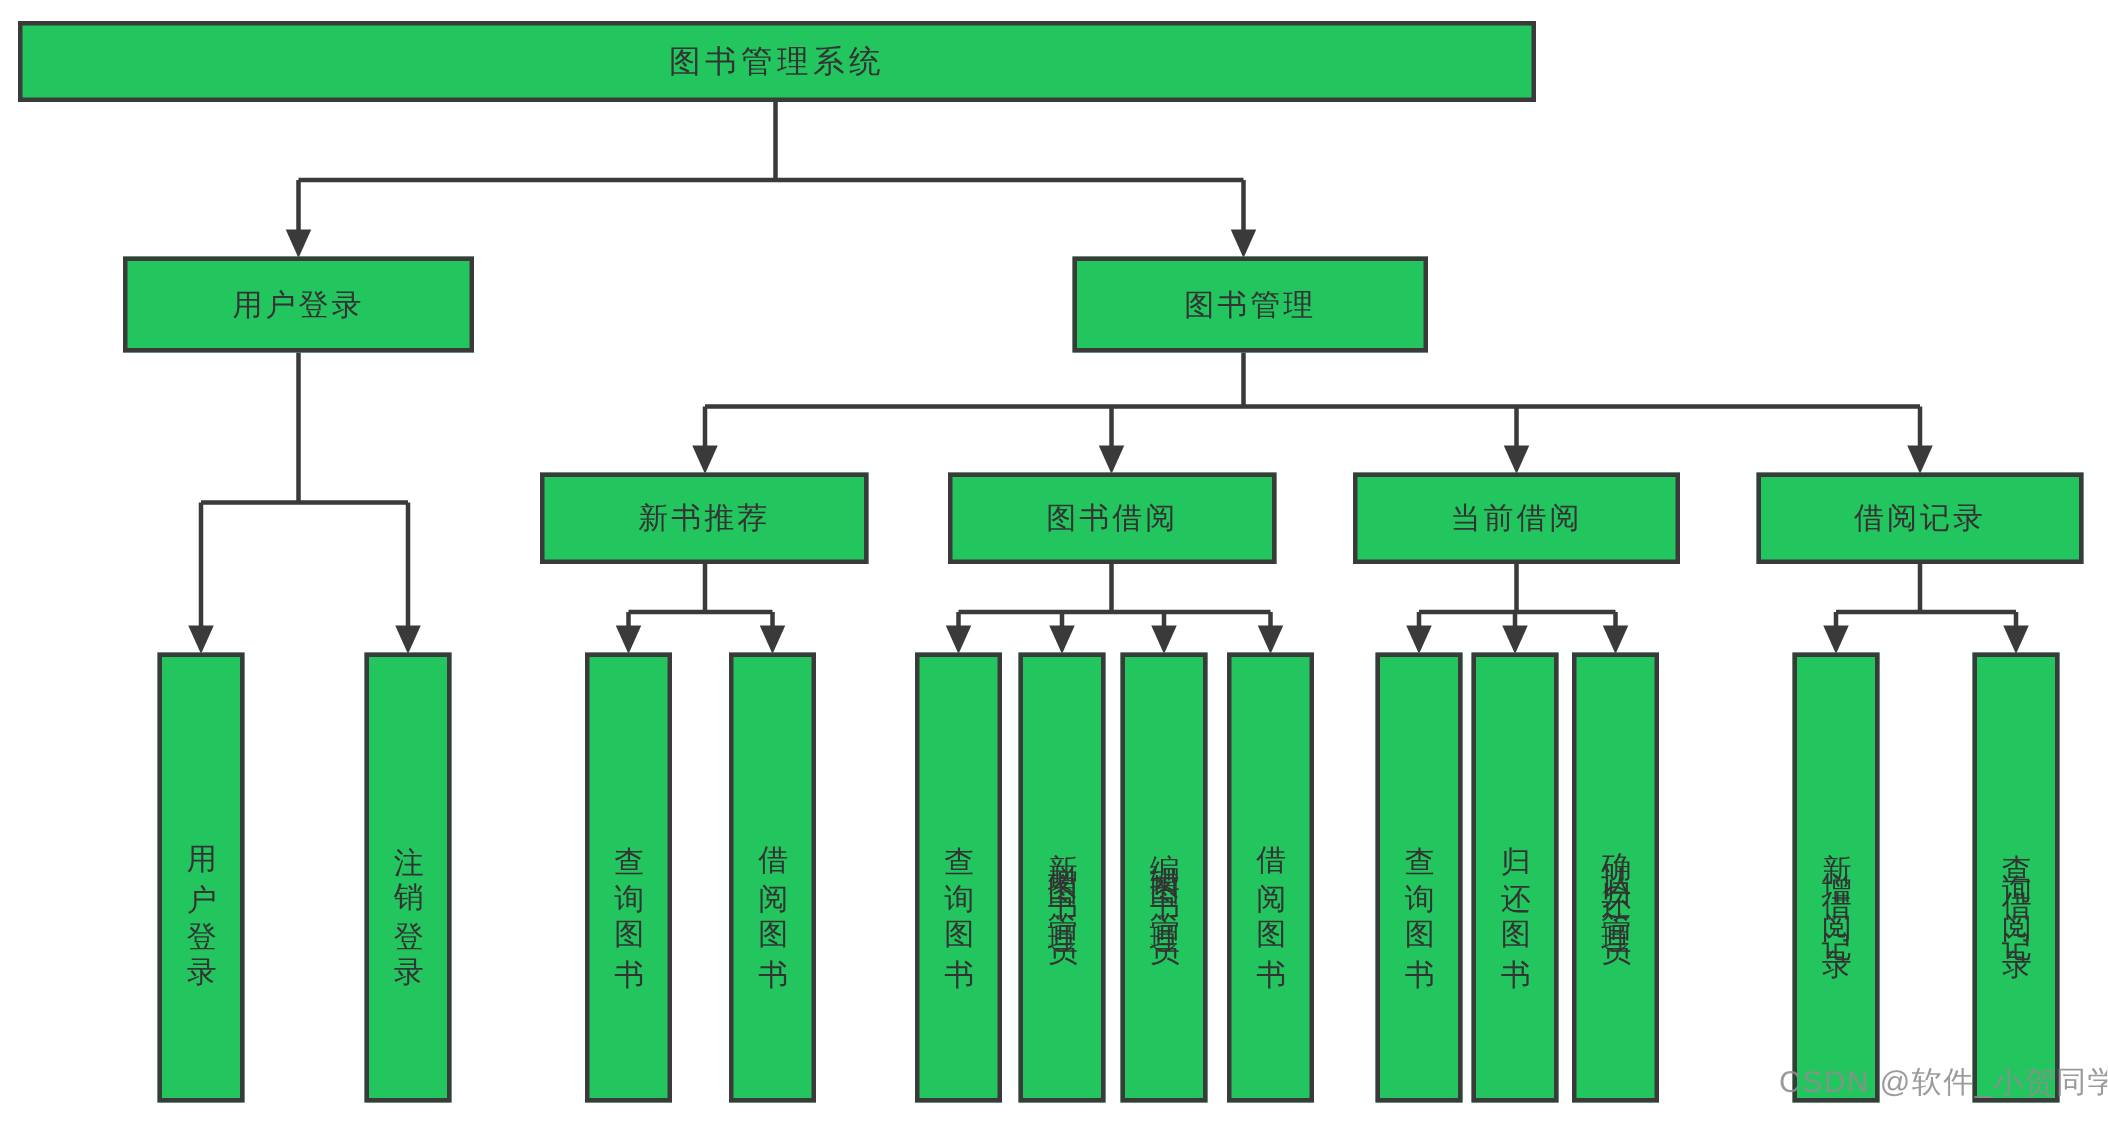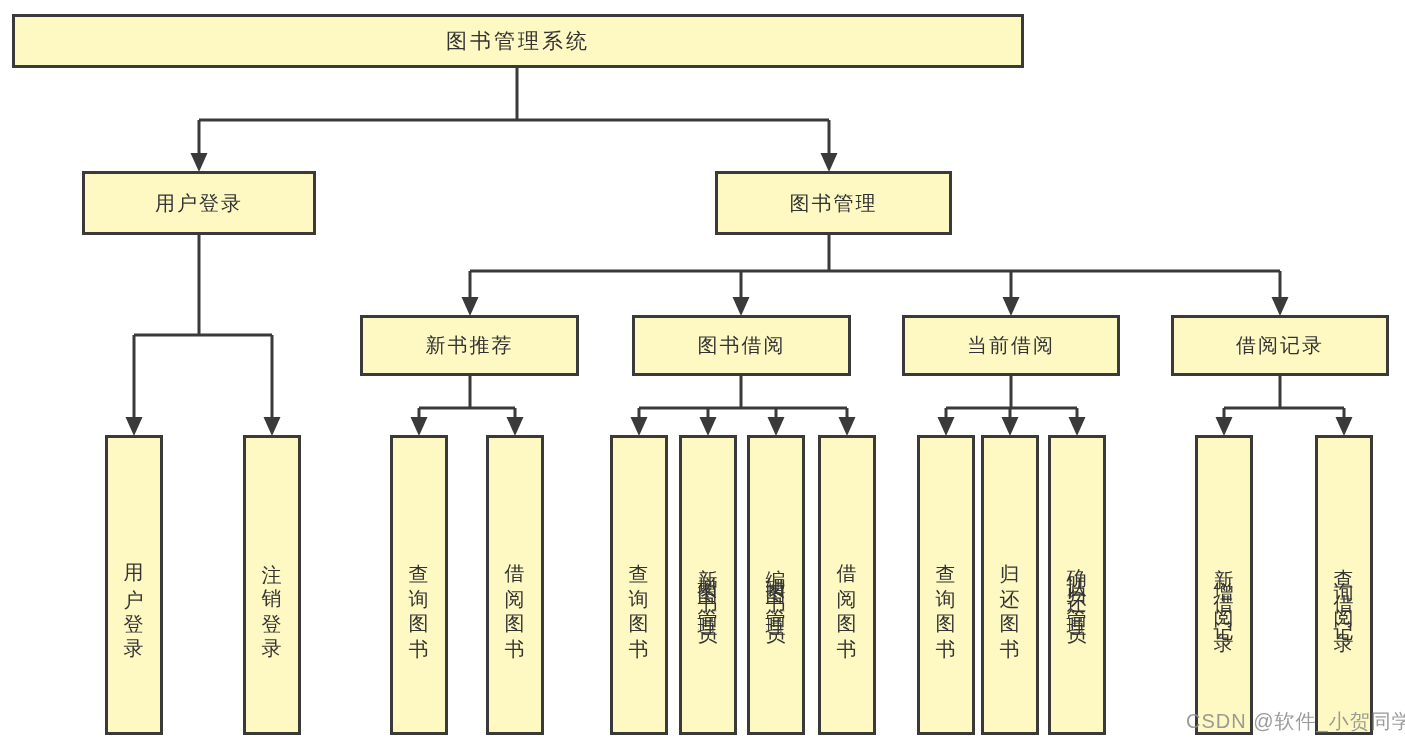--- a/index.html
+++ b/index.html
@@ -17,21 +17,21 @@
   }
   .connectors {
     position: absolute;
     left: 0; top: 0;
     z-index: 1;
   }
   .node {
     position: absolute;
     box-sizing: border-box;
     border: 3px solid #3a3a3a;
-    background: #fef9c3;
+    background: #22c55e;
     color: #333333;
     display: flex;
     align-items: center;
     justify-content: center;
     z-index: 2;
   }
   .hnode {
     font-size: 20px;
     letter-spacing: 2px;
     white-space: nowrap;

